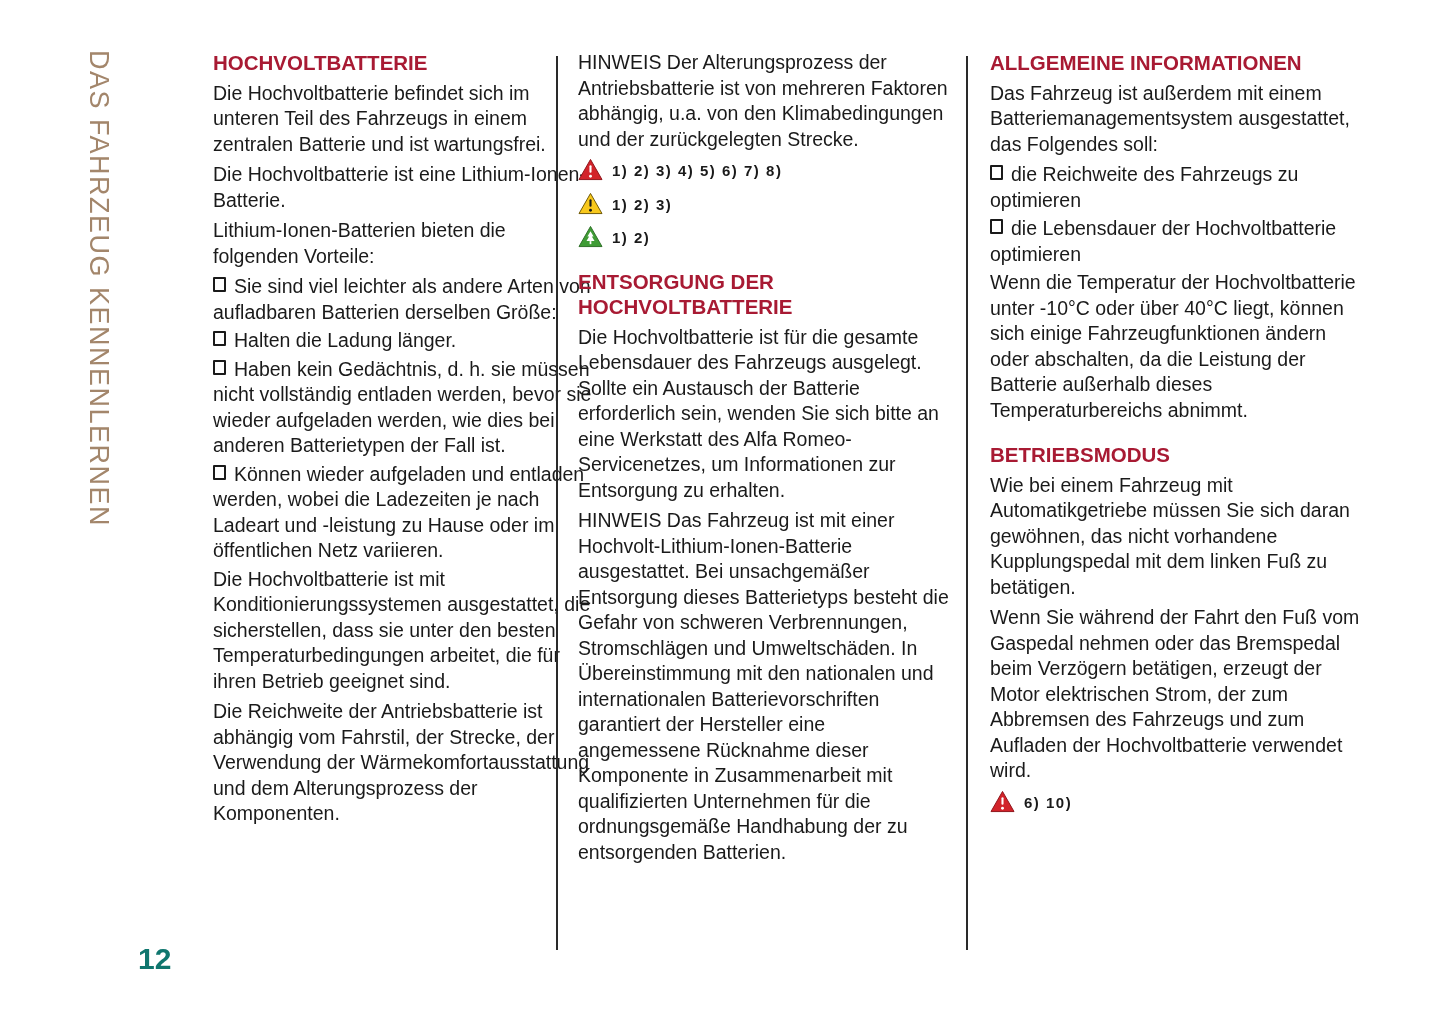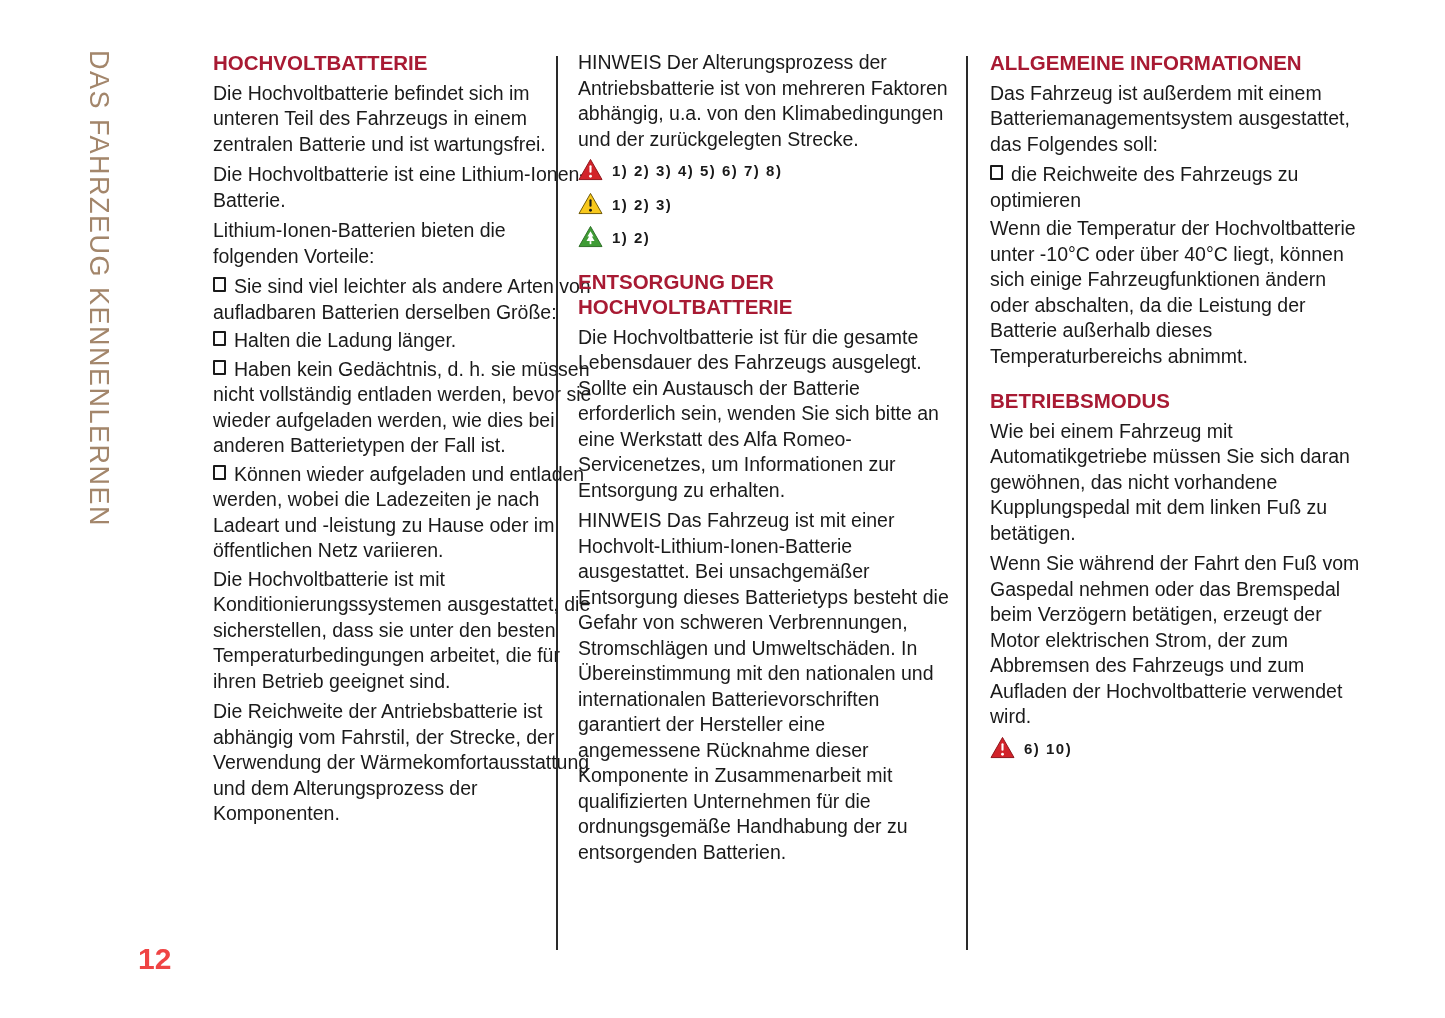--- a/index.html
+++ b/index.html
@@ -67,21 +67,21 @@
     font-weight:bold;
     font-size:15px;
     letter-spacing:1.5px;
     transform:translateY(1px);
   }
   .page-number{
     position:absolute;
     left:138px;top:942px;
     font-size:30px;
     font-weight:bold;
-    color:#ef4444;
+    color:#0f766e;
   }
 </style>
 </head>
 <body>
 
 <div class="page">
   <div class="chapter-label">DAS FAHRZEUG KENNENLERNEN</div>
 
   <div class="col col1">
       <div class="heading">HOCHVOLTBATTERIE</div>
@@ -130,20 +130,21 @@
       </div>
       <div class="heading">ENTSORGUNG DER HOCHVOLTBATTERIE</div>
       <p class="para">Die Hochvoltbatterie ist für die gesamte Lebensdauer des Fahrzeugs ausgelegt. Sollte ein Austausch der Batterie erforderlich sein, wenden Sie sich bitte an eine Werkstatt des Alfa Romeo-Servicenetzes, um Informationen zur Entsorgung zu erhalten.</p>
       <p class="para">HINWEIS Das Fahrzeug ist mit einer Hochvolt-Lithium-Ionen-Batterie ausgestattet. Bei unsachgemäßer Entsorgung dieses Batterietyps besteht die Gefahr von schweren Verbrennungen, Stromschlägen und Umweltschäden. In Übereinstimmung mit den nationalen und internationalen Batterievorschriften garantiert der Hersteller eine angemessene Rücknahme dieser Komponente in Zusammenarbeit mit qualifizierten Unternehmen für die ordnungsgemäße Handhabung der zu entsorgenden Batterien.</p>
     </div>
   <div class="divider d2"></div>
   <div class="col col3">
       <div class="heading">ALLGEMEINE INFORMATIONEN</div>
       <p class="para">Das Fahrzeug ist außerdem mit einem Batteriemanagementsystem ausgestattet, das Folgendes soll:</p>
       <p class="bullet"><span class="sq"></span><span>die Reichweite des Fahrzeugs zu optimieren</span></p>
+      <p class="bullet"><span class="sq"></span><span>die Lebensdauer der Hochvoltbatterie optimieren</span></p>
       <p class="para">Wenn die Temperatur der Hochvoltbatterie unter -10°C oder über 40°C liegt, können sich einige Fahrzeugfunktionen ändern oder abschalten, da die Leistung der Batterie außerhalb dieses Temperaturbereichs abnimmt.</p>
       <div class="heading">BETRIEBSMODUS</div>
       <p class="para">Wie bei einem Fahrzeug mit Automatikgetriebe müssen Sie sich daran gewöhnen, das nicht vorhandene Kupplungspedal mit dem linken Fuß zu betätigen.</p>
       <p class="para">Wenn Sie während der Fahrt den Fuß vom Gaspedal nehmen oder das Bremspedal beim Verzögern betätigen, erzeugt der Motor elektrischen Strom, der zum Abbremsen des Fahrzeugs und zum Aufladen der Hochvoltbatterie verwendet wird.</p>
       <div class="symbols">
         <span class="icon">
           <svg viewBox="0 0 26 24" width="25" height="23">
             <path d="M13 1.5 L25 22.5 H1 Z" fill="#d2232a" stroke="#8c1218" stroke-width="1" stroke-linejoin="round"></path>
             <rect x="11.9" y="7.5" width="2.2" height="8" rx="1.1" fill="#fff"></rect>
             <circle cx="13" cy="19" r="1.5" fill="#fff"></circle>

